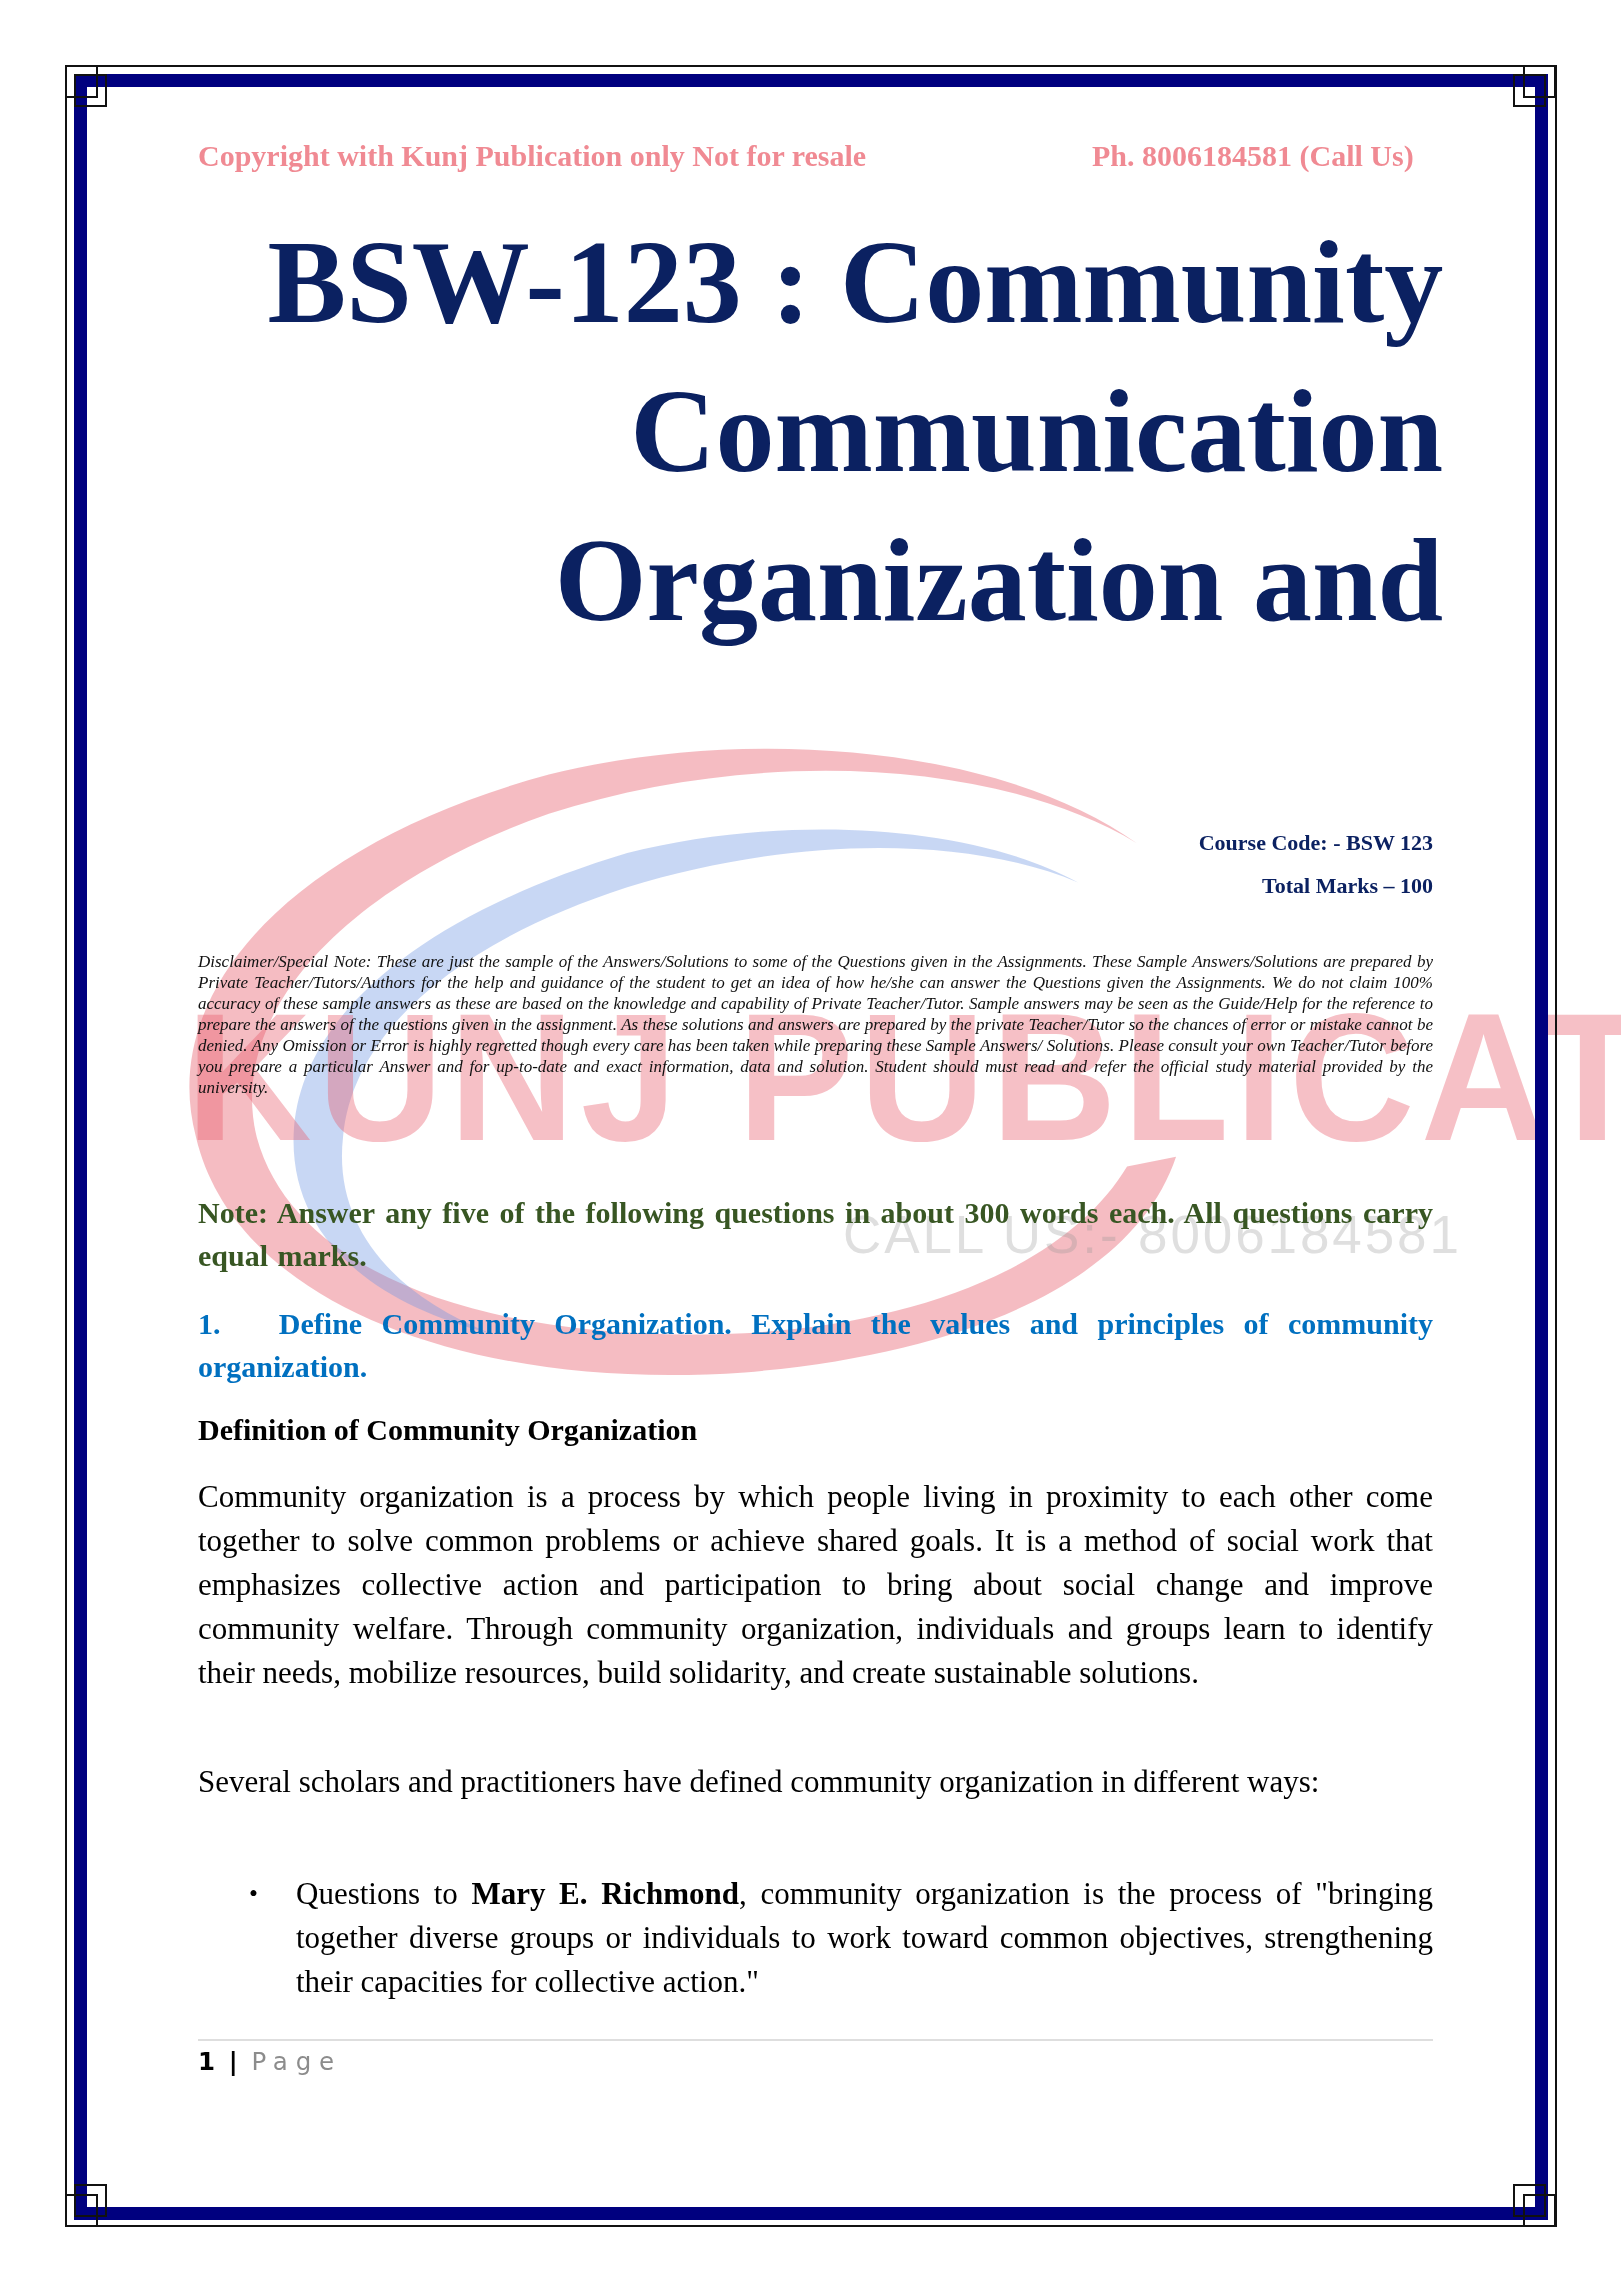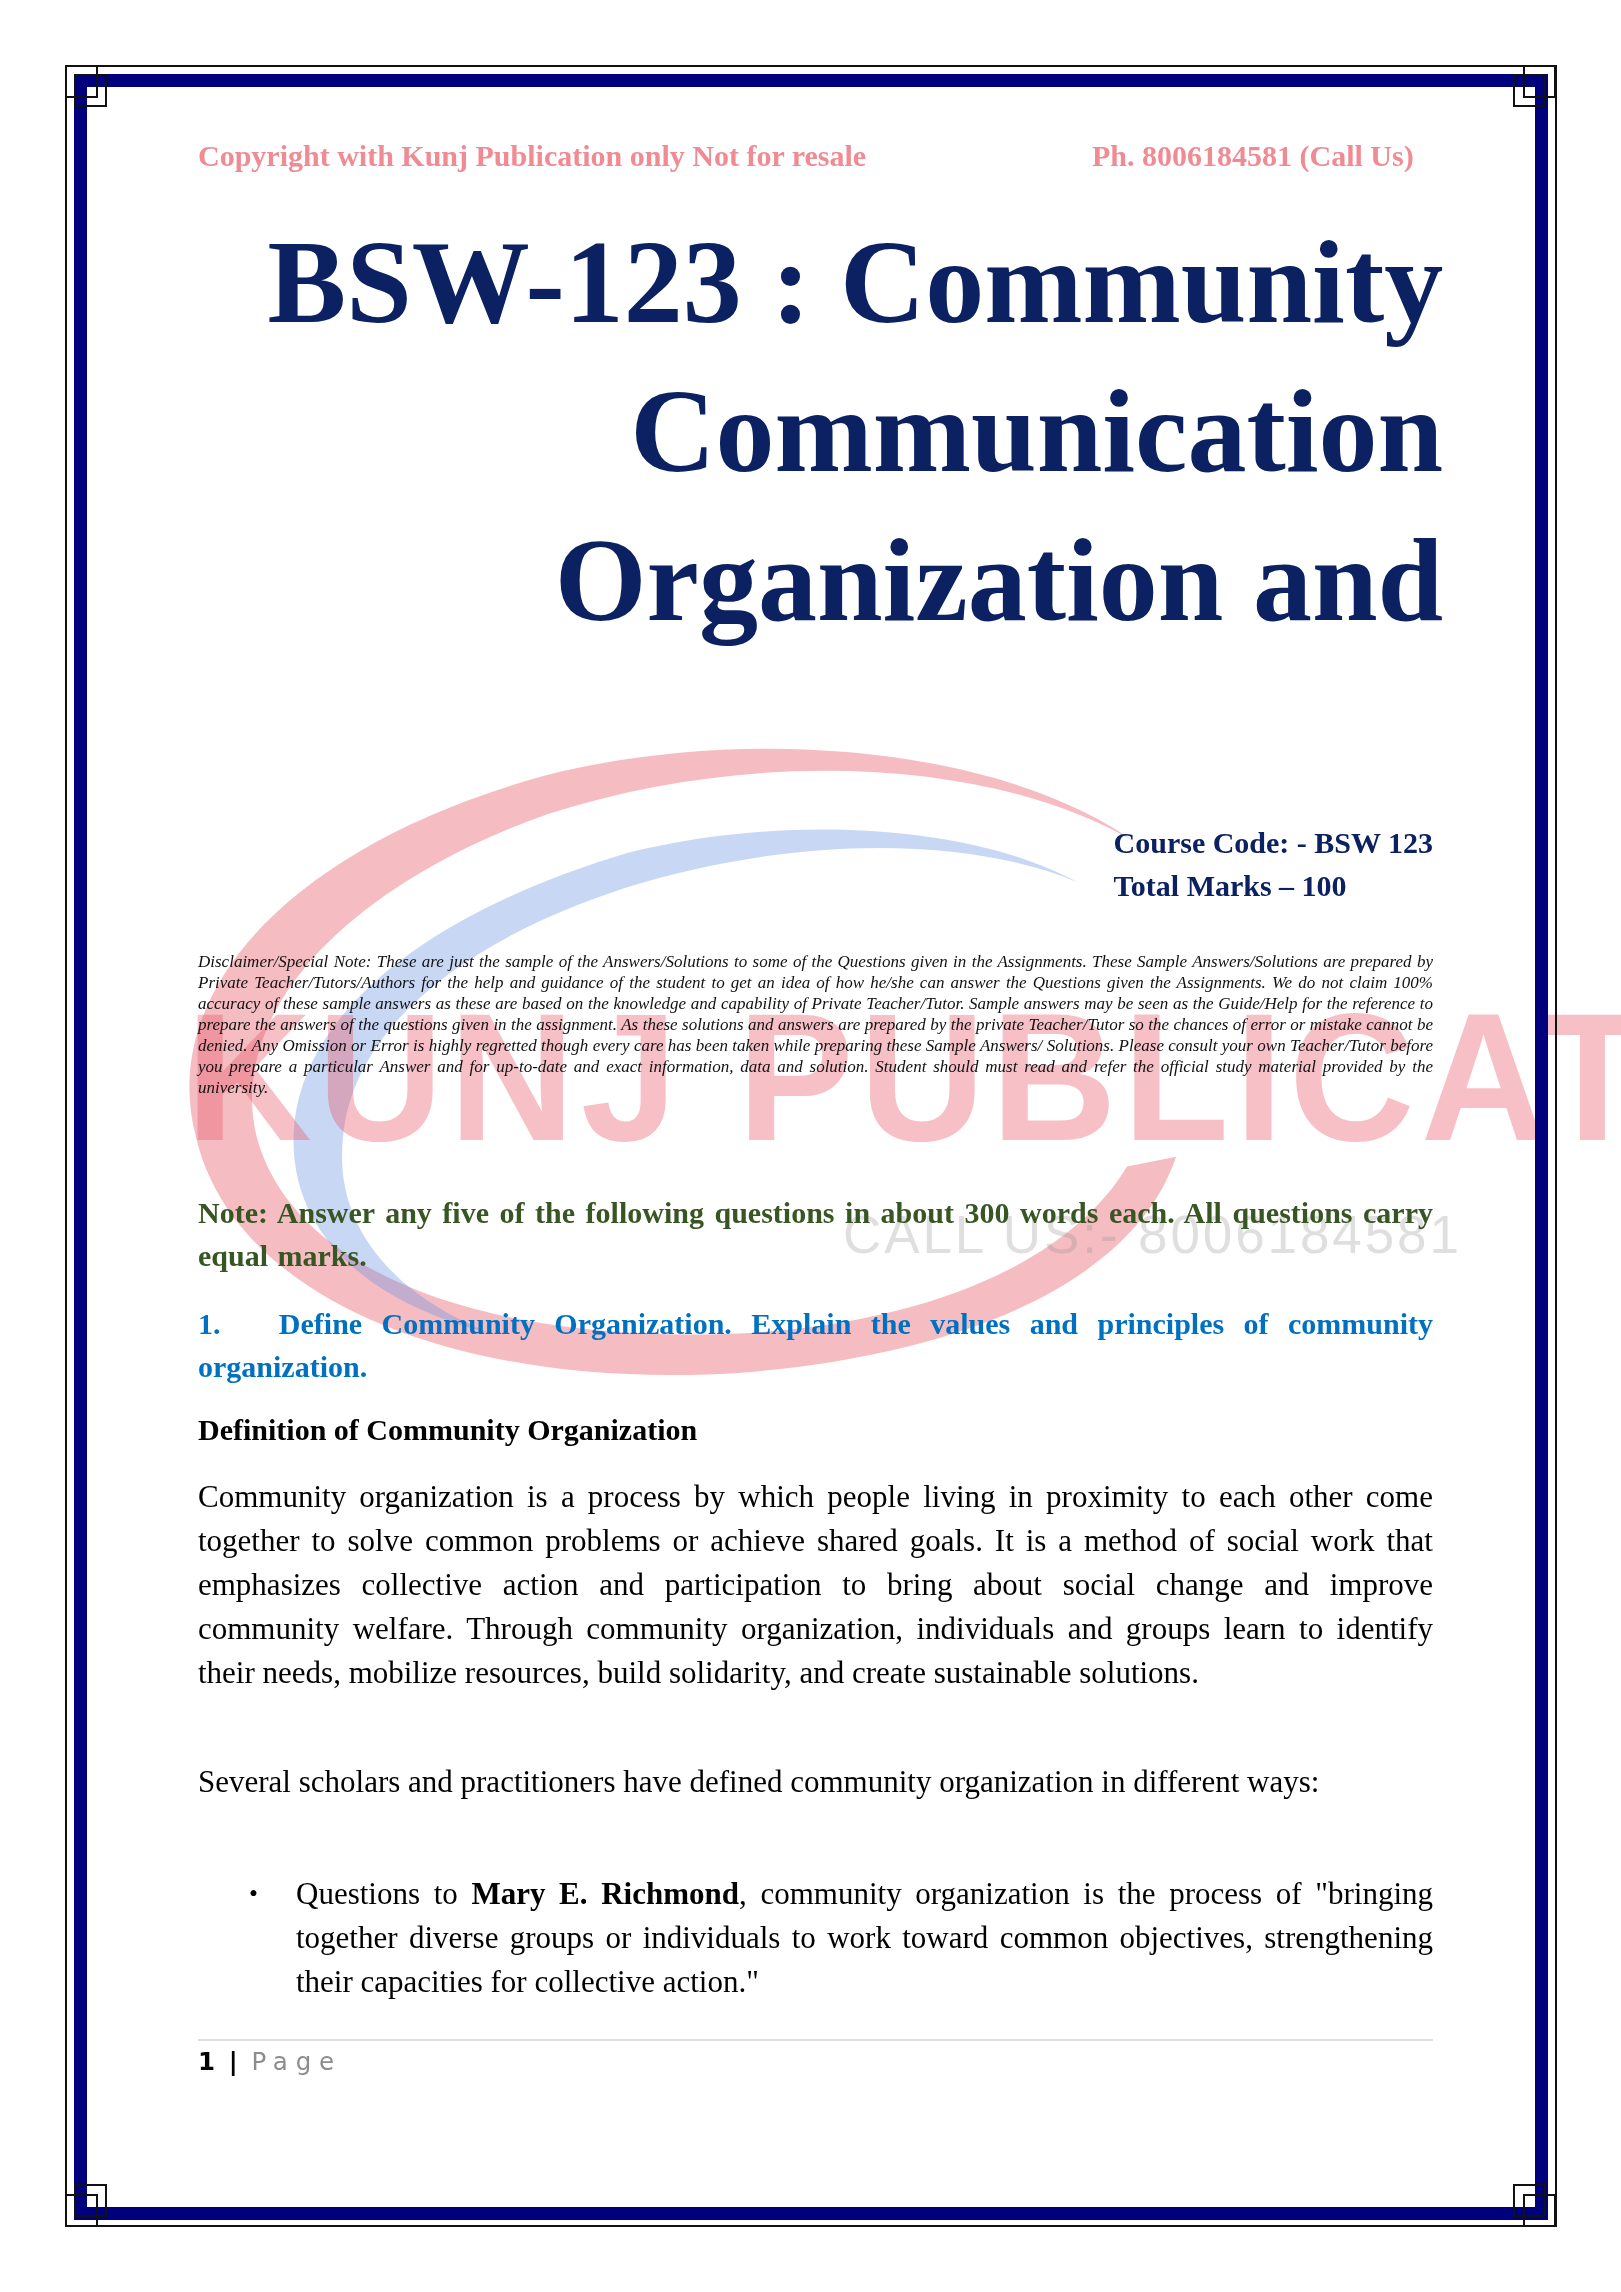--- a/index.html
+++ b/index.html
@@ -34,21 +34,21 @@
   
   .content { position: absolute; left: 198px; top: 0; width: 1235px; z-index: 1; }
 
   .header-line { position: absolute; top: 139px; left: 0; width: 1235px; font-weight: bold; font-size: 30px; color: #f08a93; white-space: nowrap; }
   .header-line .copy { position: absolute; left: 0; }
   .header-line .phone { position: absolute; left: 894px; }
 
   .title { position: absolute; top: 208px; left: -9.8px; width: 1255px; text-align: right; color: #0b2161;
            font-weight: bold; font-size: 118px; line-height: 149px; }
 
-  .course-meta { position: absolute; top: 821px; right: 0; color: #0b2161; font-weight: bold; font-size: 30px; line-height: 43px; }
+  .course-meta { position: absolute; top: 821px; right: 0; text-align: right; color: #0b2161; font-weight: bold; font-size: 22px; line-height: 43px; }
 
   .disclaimer { position: absolute; top: 951px; left: 0; width: 1235px; font-style: italic; font-size: 17px; line-height: 21px;
                 text-align: justify; color: #111; }
 
   .note { position: absolute; top: 1191px; left: 0; width: 1235px; font-weight: bold; color: #385623; font-size: 30px; line-height: 43px;
           text-align: justify; word-spacing: 2px; }
 
   .question { position: absolute; top: 1302px; left: 0; width: 1235px; font-weight: bold; color: #0070c0; font-size: 30px; line-height: 43px;
               text-align: justify; }
 

